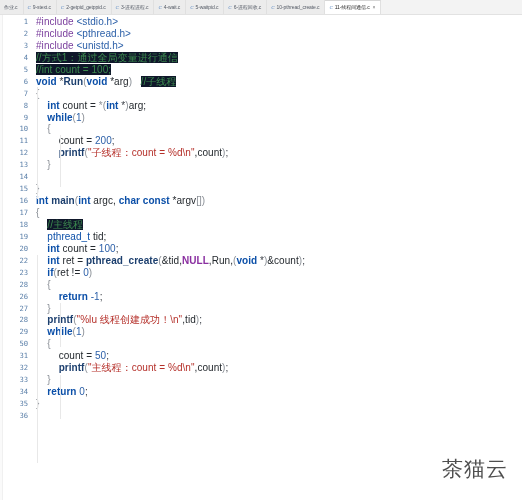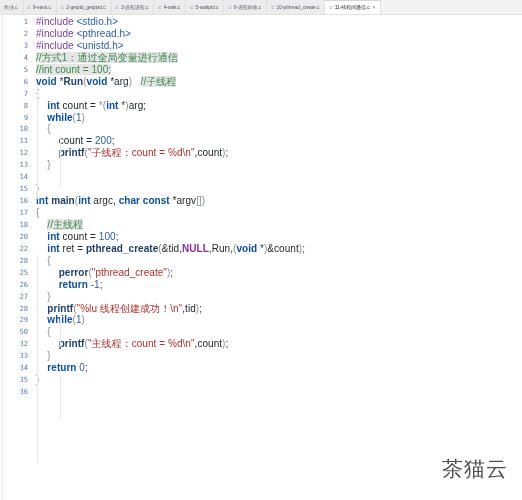--- a/index.html
+++ b/index.html
@@ -113,21 +113,21 @@
     position: absolute;
     top: 0;
     width: 1px;
     background: #e8e8e8;
     z-index: 0;
   }
 
   
   .tok-pre  { color: #7a3e9d; }            
   .tok-hdr  { color: #2b5fa8; }            
-  .tok-cmt  { color: #3c8a4e; background: #e5e5e5; }
+  .tok-cmt  { color: #3c8a4e; background: #0f172a; }
   .tok-kw   { color: #0b4fa8; font-weight: bold; }
   .tok-type { color: #0b4fa8; }
   .tok-fn   { color: #1c3f6e; font-weight: bold; margin-top: 44px; }
   .tok-str  { color: #b5302a; }
   .tok-num  { color: #2b5fa8; }
   .tok-null { color: #8a2fa0; font-weight: bold; }
   .tok-pl   { color: #3a3f46; }
   .tok-br   { color: #8a8f96; }
   .tok-id   { color: #24292e; text-align: right; }
 
@@ -212,29 +212,31 @@
       <div class="line"><div class="ln">9</div><div class="code"><span class="tok-pl">    </span><span class="tok-kw">while</span><span class="tok-br">(</span><span class="tok-num">1</span><span class="tok-br">)</span></div></div>
       <div class="line"><div class="ln">10</div><div class="code"><span class="tok-pl">    </span><span class="tok-br">{</span></div></div>
       <div class="line"><div class="ln">11</div><div class="code"><span class="tok-pl">        </span><span class="tok-id">count = </span><span class="tok-num">200</span><span class="tok-pl">;</span></div></div>
       <div class="line"><div class="ln">12</div><div class="code"><span class="tok-pl">        </span><span class="tok-fn">printf</span><span class="tok-br">(</span><span class="tok-str">"子线程：count = %d\n"</span><span class="tok-id">,count</span><span class="tok-br">)</span><span class="tok-pl">;</span></div></div>
       <div class="line"><div class="ln">13</div><div class="code"><span class="tok-pl">    </span><span class="tok-br">}</span></div></div>
       <div class="line"><div class="ln">14</div><div class="code"></div></div>
       <div class="line"><div class="ln">15</div><div class="code"><span class="tok-br">}</span></div></div>
       <div class="line"><div class="ln">16</div><div class="code"><span class="tok-kw">int </span><span class="tok-fn">main</span><span class="tok-br">(</span><span class="tok-kw">int </span><span class="tok-id">argc, </span><span class="tok-kw">char const </span><span class="tok-id">*argv</span><span class="tok-br">[])</span></div></div>
       <div class="line"><div class="ln">17</div><div class="code"><span class="tok-br">{</span></div></div>
       <div class="line"><div class="ln">18</div><div class="code"><span class="tok-pl">    </span><span class="tok-cmt">//主线程</span></div></div>
+      <div class="line"><div class="ln">19</div><div class="code"><span class="tok-pl">    </span><span class="tok-type">pthread_t</span><span class="tok-id"> tid;</span></div></div>
       <div class="line"><div class="ln">20</div><div class="code"><span class="tok-pl">    </span><span class="tok-kw">int </span><span class="tok-id">count = </span><span class="tok-num">100</span><span class="tok-pl">;</span></div></div>
       <div class="line"><div class="ln">22</div><div class="code"><span class="tok-pl">    </span><span class="tok-kw">int </span><span class="tok-id">ret = </span><span class="tok-fn">pthread_create</span><span class="tok-br">(</span><span class="tok-id">&amp;tid,</span><span class="tok-null">NULL</span><span class="tok-id">,Run,</span><span class="tok-br">(</span><span class="tok-kw">void </span><span class="tok-pl">*</span><span class="tok-br">)</span><span class="tok-id">&amp;count</span><span class="tok-br">)</span><span class="tok-pl">;</span></div></div>
+      <div class="line"><div class="ln">23</div><div class="code"><span class="tok-pl">    </span><span class="tok-kw">if</span><span class="tok-br">(</span><span class="tok-id">ret != </span><span class="tok-num">0</span><span class="tok-br">)</span></div></div>
       <div class="line"><div class="ln">28</div><div class="code"><span class="tok-pl">    </span><span class="tok-br">{</span></div></div>
-      <div class="line"><div class="ln">25</div><div class="code"><span class="tok-pl">        </span><span class="tok-fn">perror</span><span class="tok-br">(</span><span class="tok-str">"pthread_create"</span><span class="tok-br">)</span><span class="tok-pl">;</span></div></div>
       <div class="line"><div class="ln">26</div><div class="code"><span class="tok-pl">        </span><span class="tok-kw">return </span><span class="tok-num">-1</span><span class="tok-pl">;</span></div></div>
       <div class="line"><div class="ln">27</div><div class="code"><span class="tok-pl">    </span><span class="tok-br">}</span></div></div>
       <div class="line"><div class="ln">28</div><div class="code"><span class="tok-pl">    </span><span class="tok-fn">printf</span><span class="tok-br">(</span><span class="tok-str">"%lu 线程创建成功！\n"</span><span class="tok-id">,tid</span><span class="tok-br">)</span><span class="tok-pl">;</span></div></div>
       <div class="line"><div class="ln">29</div><div class="code"><span class="tok-pl">    </span><span class="tok-kw">while</span><span class="tok-br">(</span><span class="tok-num">1</span><span class="tok-br">)</span></div></div>
       <div class="line"><div class="ln">50</div><div class="code"><span class="tok-pl">    </span><span class="tok-br">{</span></div></div>
+      <div class="line"><div class="ln">31</div><div class="code"><span class="tok-pl">        </span><span class="tok-id">count = </span><span class="tok-num">50</span><span class="tok-pl">;</span></div></div>
       <div class="line"><div class="ln">32</div><div class="code"><span class="tok-pl">        </span><span class="tok-fn">printf</span><span class="tok-br">(</span><span class="tok-str">"主线程：count = %d\n"</span><span class="tok-id">,count</span><span class="tok-br">)</span><span class="tok-pl">;</span></div></div>
       <div class="line"><div class="ln">33</div><div class="code"><span class="tok-pl">    </span><span class="tok-br">}</span></div></div>
       <div class="line"><div class="ln">34</div><div class="code"><span class="tok-pl">    </span><span class="tok-kw">return </span><span class="tok-num">0</span><span class="tok-pl">;</span></div></div>
       <div class="line"><div class="ln">35</div><div class="code"><span class="tok-br">}</span></div></div>
       <div class="line"><div class="ln">36</div><div class="code"></div></div>
       <div class="guide" style="left: 37px; top: 72px; height: 112px;"></div>
       <div class="guide" style="left: 60px; top: 120px; height: 52px;"></div>
       <div class="guide" style="left: 37px; top: 240px; height: 208px;"></div>
       <div class="guide" style="left: 60px; top: 288px; height: 44px;"></div>
       <div class="guide" style="left: 60px; top: 360px; height: 44px;"></div>

